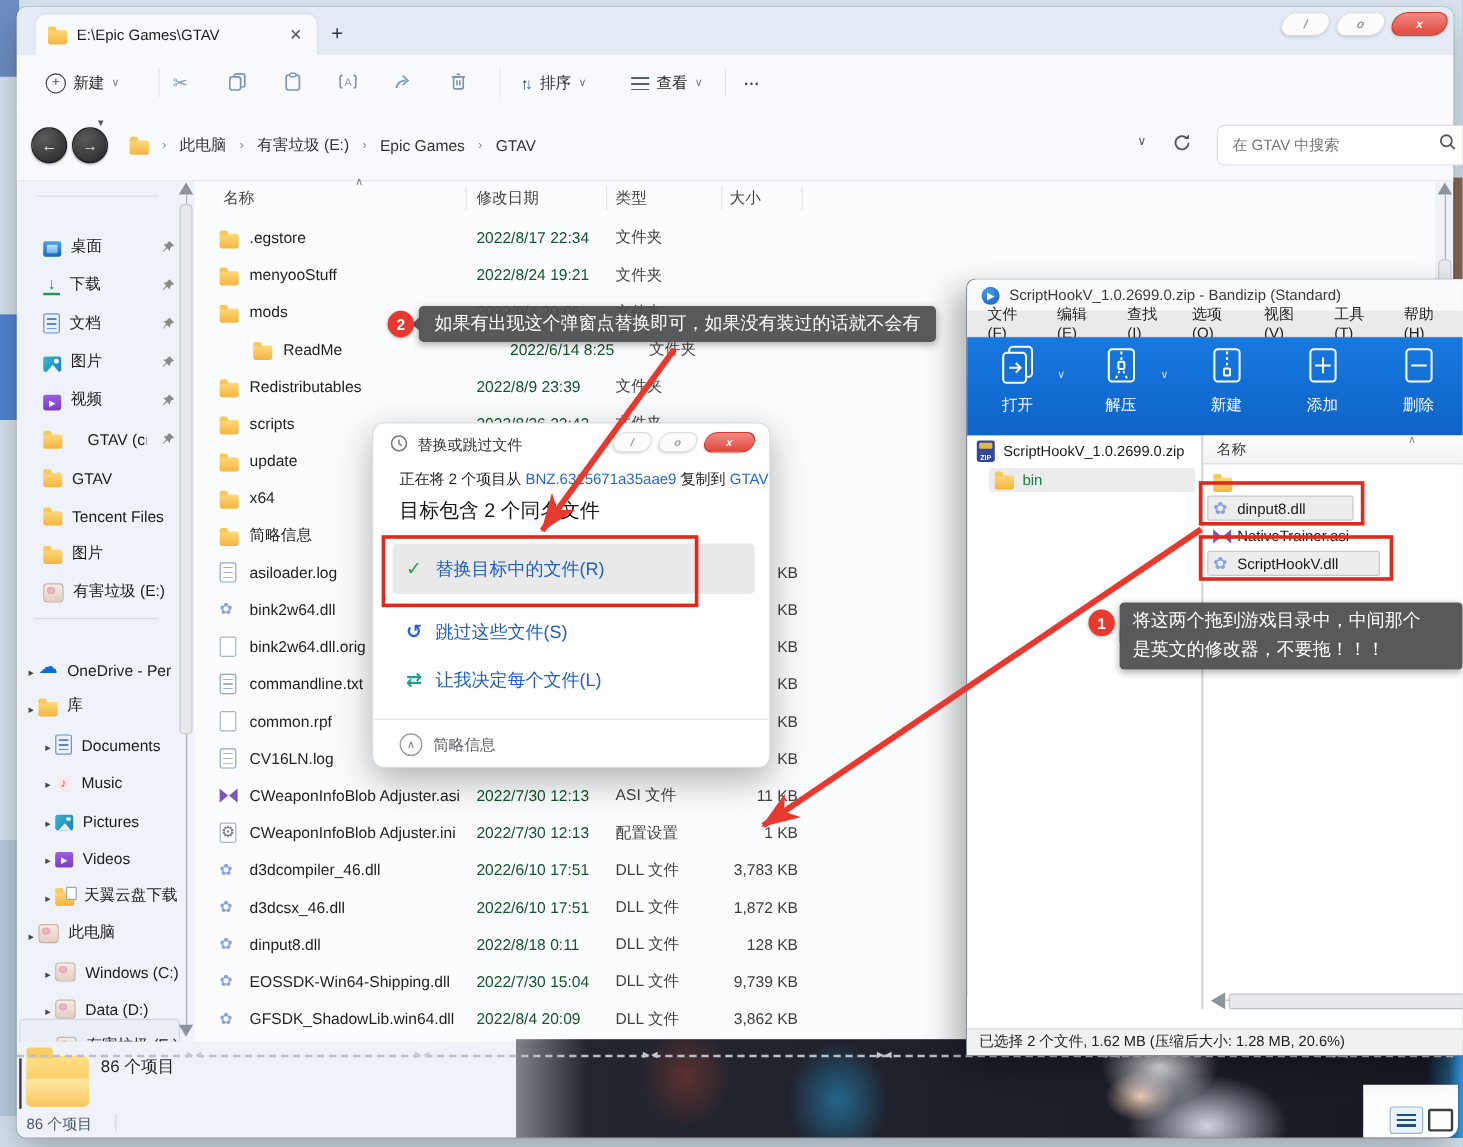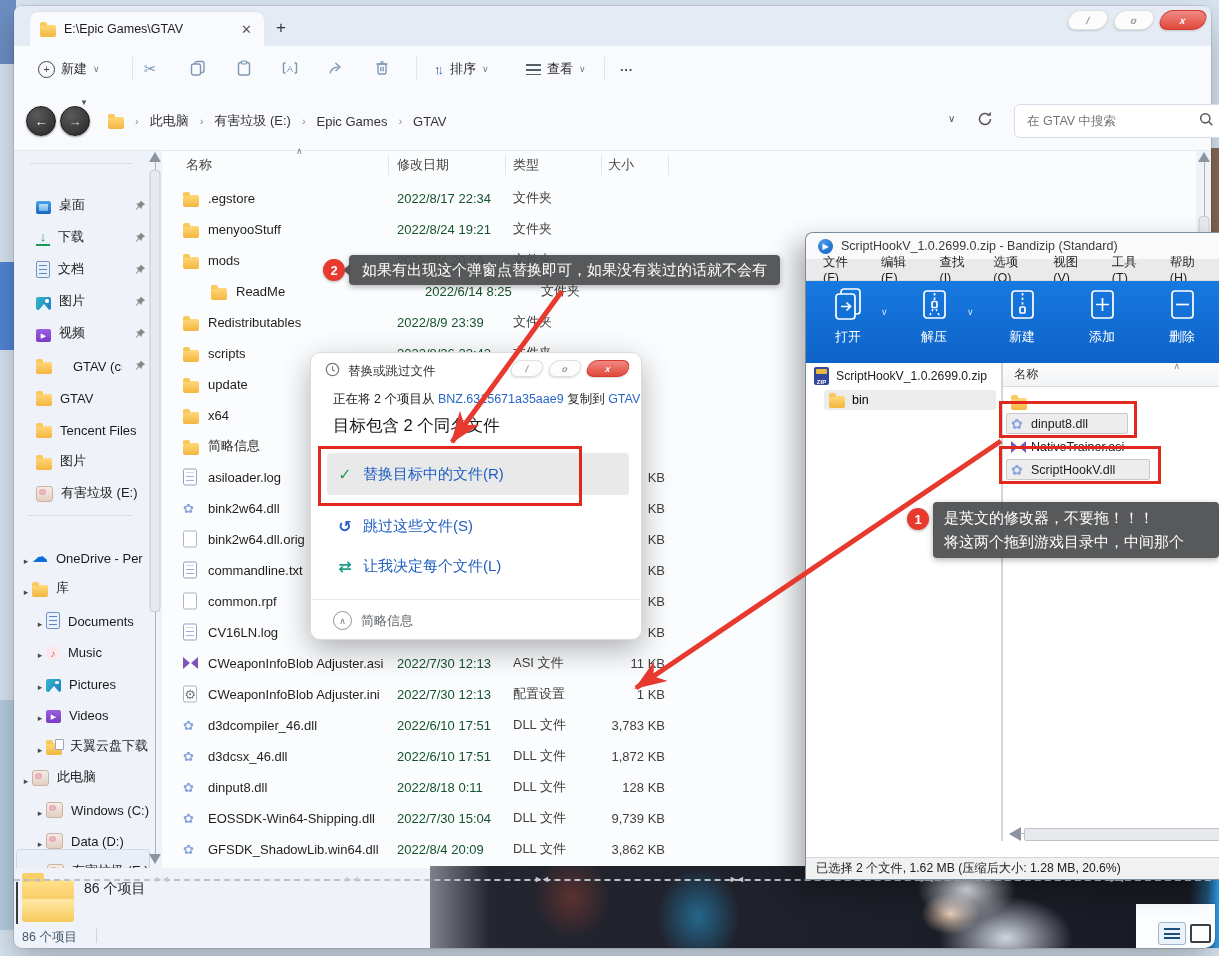--- a/index.html
+++ b/index.html
@@ -160,21 +160,21 @@
   .bz-menu-item{font-size:12.5px;color:#1f1f1f;padding:0 9px;}
   #bz-toolbar{position:absolute;left:0;top:48px;width:100%;height:82px;background:linear-gradient(#1779e0,#0e63c8);}
   .bz-tool{position:absolute;top:6px;width:58px;display:flex;flex-direction:column;align-items:center;color:#fff;}
   .bz-tool .tlabel{font-size:13px;margin-top:2px;}
   .bz-caret{position:absolute;top:26px;color:#cfe2f8;font-size:9px;}
   #bz-leftpane{position:absolute;left:1px;top:130px;width:194px;height:478px;background:#fff;}
   #bz-splitter{position:absolute;left:195px;top:130px;width:2px;height:478px;background:#d5d5d5;}
   #bz-rightpane{position:absolute;left:197px;top:130px;right:0;height:478px;background:#fff;}
   #bz-tree-root{position:absolute;left:7px;top:4px;display:flex;align-items:center;gap:7px;font-size:12.2px;color:#1b1b1b;}
   #bz-tree-child{position:absolute;left:17px;top:27px;width:172px;height:20px;background:#ececec;border-radius:3px;
-    display:flex;align-items:center;gap:7px;padding-left:5px;box-sizing:border-box;font-size:12.5px;color:#000000;}
+    display:flex;align-items:center;gap:7px;padding-left:5px;box-sizing:border-box;font-size:12.5px;color:#15803d;}
   #bz-listhdr{position:absolute;left:0;top:0;width:100%;height:24px;background:linear-gradient(#fdfdfd,#f2f3f5);
     border-bottom:1px solid #dadada;font-size:12.2px;color:#333;display:flex;align-items:center;padding-left:11px;box-sizing:border-box;}
   #bz-hdr-caret{position:absolute;right:40px;top:-2px;font-size:9px;color:#888;}
   .bz-row{position:absolute;left:0;width:100%;height:23px;}
   .bz-row .sel{position:absolute;left:3px;top:1px;height:21px;background:#ededed;border:1px solid #c8c8c8;border-radius:2px;box-sizing:border-box;}
   .bz-row .ric{position:absolute;left:8px;top:50%;transform:translateY(-50%);}
   .bz-row .rname{position:absolute;left:28px;top:50%;transform:translateY(-50%);font-size:12.5px;color:#1b1b1b;white-space:nowrap;}
   #bz-hscroll-arrow{position:absolute;left:203px;top:594px;width:0;height:0;border-top:7px solid transparent;
     border-bottom:7px solid transparent;border-right:12px solid #8b949e;}
   #bz-hscroll-line{position:absolute;left:214px;top:600px;right:0;height:1px;background:#aab2bb;}
@@ -772,16 +772,16 @@
     <line x1="562" y1="291" x2="452" y2="442" stroke="#e8392e" stroke-width="5" marker-end="url(#ah)"></line>
     <line x1="1001" y1="441" x2="636" y2="688" stroke="#e8392e" stroke-width="5" marker-end="url(#ah)"></line>
   </svg>
   <div class="redbox" style="left:318px;top:446px;width:258px;height:54px"></div>
   <div class="redbox" style="left:999px;top:401px;width:132px;height:31px"></div>
   <div class="redbox" style="left:999px;top:446px;width:156px;height:32px"></div>
   <div class="badge" style="left:323px;top:259px">2</div>
   <div class="tip" id="tip2">如果有出现这个弹窗点替换即可，如果没有装过的话就不会有</div>
   <div class="badge" style="left:907px;top:508px">1</div>
   <div class="tip" id="tip1">
+    <div>将这两个拖到游戏目录中，中间那个</div>
     <div>是英文的修改器，不要拖！！！</div>
-    <div>将这两个拖到游戏目录中，中间那个</div>
   </div>
 </div>
 
 </body></html>

